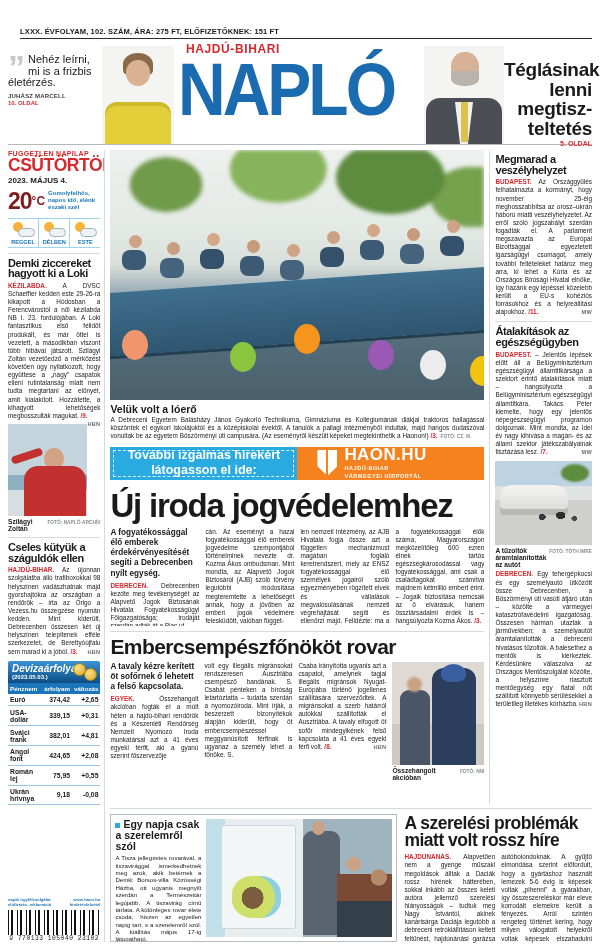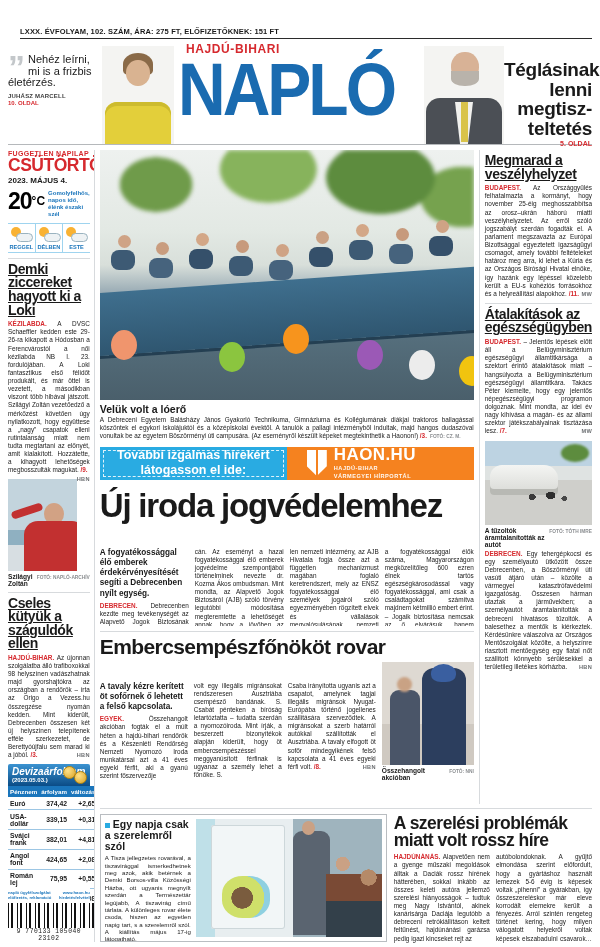--- a/index.html
+++ b/index.html
@@ -47,34 +47,34 @@
   .center { width:380px; padding-right:5px; border-right:1px solid #d7dadd; }
   .right-rail { flex:1; padding-left:5px; overflow:hidden; }
   .bottom-row { height:134px; border-top:1px solid #d7dadd; margin-top:4px; padding-top:5px; display:flex; gap:7px; }
   .rule { border-top:1px solid #d7dadd; margin:5px 0 4px; }
 
   
   .smalltext { font-size:6.4px; line-height:1.27; text-align:justify; }
   .kicker { color:#d6292e; font-weight:800; }
   .pref { color:#d6292e; font-weight:700; }
   .sig { float:right; font-weight:800; color:#6b6e71; font-size:5.6px; letter-spacing:.3px; margin-top:1px; }
-  .h-side { font-size:14px; font-weight:800; line-height:.97; letter-spacing:-.4px; margin:4px 0 3px;text-decoration:underline; }
+  .h-side { font-size:11px; font-weight:800; line-height:.97; letter-spacing:-.4px; margin:4px 0 3px; }
   .lead-bold { font-size:8.2px; font-weight:800; line-height:1.25; margin-bottom:3px; }
   .pc-row { display:flex; justify-content:space-between; align-items:baseline; margin:2px 0 2px; }
   .pc-name { font-size:6.6px; font-weight:800; }
   .pc-credit { font-size:4.8px; font-weight:700; color:#8a8d90; white-space:nowrap; margin-left:3px; }
   .credit-inline { font-size:4.8px; color:#8a8d90; font-weight:700; margin-left:3px; }
 
   
   .flag-ind { color:#d6292e; font-size:7px; font-weight:800; letter-spacing:.3px; }
   .flag-day { color:#d6292e; font-size:17.5px; font-weight:800; letter-spacing:-.5px; line-height:1; }
   .flag-date { font-size:8px; font-weight:800; margin-top:1px; }
   .wx { margin-top:5px; }
   .wx-top { display:flex; gap:3px; align-items:flex-start; }
-  .wx-temp { font-size:23px; font-weight:800; color:#000000; line-height:1; letter-spacing:-1px; }
+  .wx-temp { font-size:23px; font-weight:800; color:#7f1d1d; line-height:1; letter-spacing:-1px; }
   .wx-unit { font-size:12px; vertical-align:4px; letter-spacing:0; }
   .wx-desc { flex:1; font-size:6px; font-weight:800; color:#1a75bb; line-height:1.18; }
   .wx-row { display:flex; border-top:1px solid #9fd4ef; border-bottom:1px solid #9fd4ef; margin-top:5px; }
   .wx-cell { flex:1; text-align:center; padding:3px 0 2px; border-right:1px solid #9fd4ef; }
   .wx-cell:last-child { border-right:none; }
   .wicon { width:24px; height:15px; margin:0 auto; position:relative; }
   .wicon .sun { position:absolute; left:2px; top:0; width:10px; height:10px; border-radius:50%; background:#f9b233; }
   .wicon .cloud { position:absolute; right:0; bottom:0; width:17px; height:9px; border-radius:6px; background:#eef2f4; border:1px solid #9ab3c0; }
   .wx-label { font-size:5.6px; font-weight:800; color:#1a75bb; margin-top:2px; }
   .ph-coach { position:relative; height:92px; margin-top:4px; overflow:hidden;
@@ -124,21 +124,21 @@
   .banner-cta { flex:1.12; background:#29abe2; position:relative; display:flex; flex-direction:column;
                 justify-content:center; text-align:center; color:#fff; font-weight:800; font-size:12.5px; line-height:1.2; }
   .banner-cta::after { content:""; position:absolute; inset:3px; border:1.6px dashed rgba(255,255,255,.85); pointer-events:none; }
   .banner-brand { flex:1; background:#f5821f; display:flex; align-items:center; gap:7px; padding-left:20px; color:#fff; }
   .haon-shield { width:20px; height:26px; background:linear-gradient(90deg,#fff 0 44%,#f5821f 44% 56%,#fff 56%);
                  clip-path:polygon(0 0,100% 0,100% 62%,50% 100%,0 62%); }
   .hb-main { font-size:17px; font-weight:800; letter-spacing:.4px; line-height:1; }
   .hb-sub { font-size:5.6px; font-weight:700; letter-spacing:.5px; line-height:1.3; opacity:.95; margin-top:2px; }
   .main-headline { font-size:33px; font-weight:900; letter-spacing:-1.2px; line-height:1; margin:9px 0 6px; }
   .cols4 { display:flex; gap:6px; height:98px; overflow:hidden; }
-  .cols4 .col, .smug-row .col { flex:1; min-width:0;margin-top:20px; }
+  .cols4 .col, .smug-row .col { flex:1; min-width:0; }
   .smug-head { font-size:21px; font-weight:900; letter-spacing:-.6px; line-height:1; margin:2px 0 5px; }
   .smug-row { display:flex; gap:6px; height:124px; overflow:hidden; }
   .smug-photo { width:92px; flex:none; }
   .ph-police { position:relative; height:103px; overflow:hidden; background:linear-gradient(180deg,#ded9d2 0 60%,#cfc9c1 60%); }
   .pol-figure { position:absolute; right:8px; top:6px; width:44px; height:97px; border-radius:12px 12px 0 0; background:#2c3e5e; }
   .pol-helmet { position:absolute; right:18px; top:2px; width:25px; height:18px; border-radius:50% 50% 40% 40%; background:#3a5fa0; }
   .pol-civil { position:absolute; left:8px; top:28px; width:30px; height:75px; border-radius:9px 9px 0 0; background:#4a5568; }
   .pol-head { position:absolute; left:15px; top:15px; width:15px; height:15px; border-radius:50%; background:#c9a284; filter:blur(1px); }
 
   

